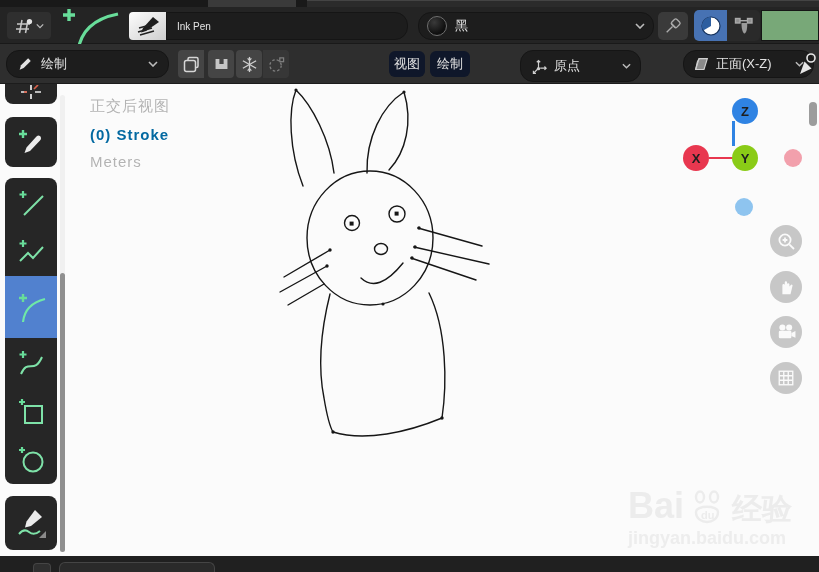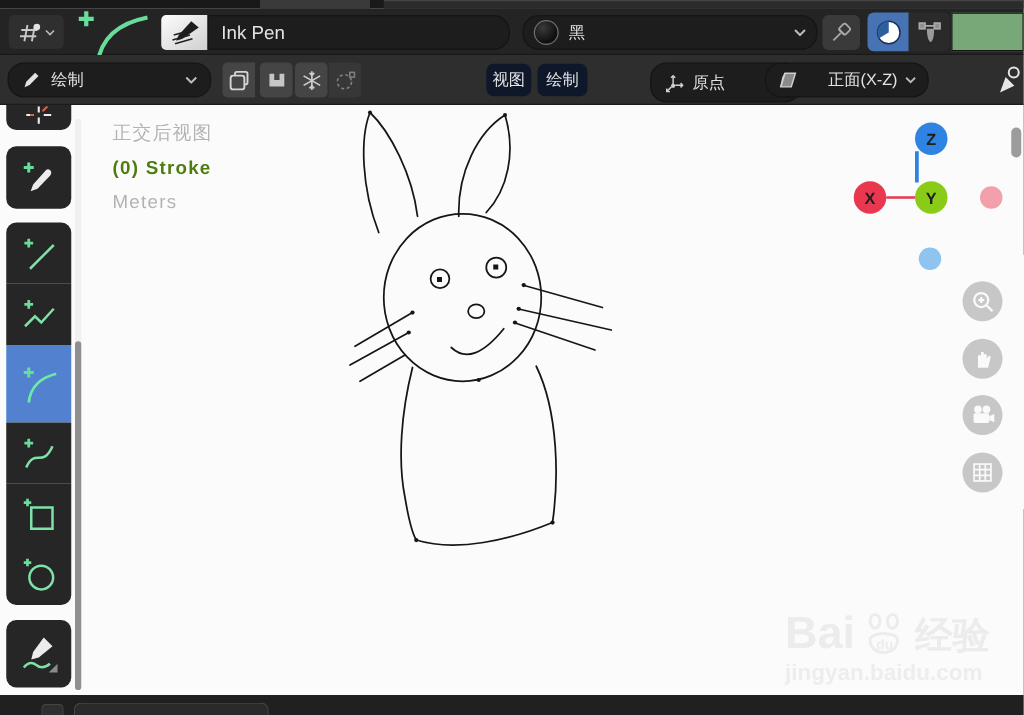--- a/index.html
+++ b/index.html
@@ -63,21 +63,21 @@
       <path d="M20 46 Q24 16 60 9" stroke="#68dd9a" stroke-width="3.2" fill="none"></path>
     </svg>
 
     <div class="abs" style="left:129px;top:5px;width:37px;height:28px;border-radius:4px 0 0 4px;background:linear-gradient(145deg,#fdfdfd,#cfcfcf);display:flex;align-items:center;justify-content:center;">
       <svg width="26" height="22" viewBox="0 0 26 22">
         <path d="M18 2 L24 7 L11 16 L6 17.5 L8 13 Z" fill="#1d1d1d"></path>
         <path d="M4 13 L15 10 M3 17 L17 13 M5 20 L19 16" stroke="#222" stroke-width="1.4" fill="none"></path>
       </svg>
     </div>
     <div class="abs ddark rowflex" style="left:166px;top:5px;width:242px;height:28px;border-radius:0 13px 13px 0;padding-left:10px;">
-      <span class="lbl" style="font-size:15px;">Ink Pen</span>
+      <span class="lbl" style="font-size:10px;">Ink Pen</span>
     </div>
 
     <div class="abs ddark rowflex" style="left:418px;top:5px;width:236px;height:28px;border-radius:13px;padding:0 8px;gap:8px;">
       <span style="width:20px;height:20px;border-radius:50%;background:radial-gradient(circle at 35% 30%,#3a3a3a,#101010 65%);border:1.5px solid #6f6f6f;box-sizing:border-box;display:inline-block;"></span>
       <span class="lbl" style="flex:1;">黑</span>
       <svg width="10" height="6" viewBox="0 0 10 6">
         <path d="M1 1 L5 5 L9 1" stroke="#bbb" stroke-width="1.6" fill="none"></path>
       </svg>
     </div>
 
@@ -170,21 +170,21 @@
           <path d="M8.5 13.5 L4 18 M4 15 V18 H7"></path>
         </g>
         <circle cx="10" cy="12.5" r="2" fill="#cfcfcf"></circle>
       </svg>
       <span class="lbl" style="flex:1;">原点</span>
       <svg width="9" height="6" viewBox="0 0 10 6">
         <path d="M1 1 L5 5 L9 1" stroke="#bbb" stroke-width="1.6" fill="none"></path>
       </svg>
     </div>
 
-    <div class="abs ddark rowflex" style="left:612px;top:6px;width:131px;height:28px;border-radius:13px;padding:0 9px;gap:6px;text-align:right;">
+    <div class="abs ddark rowflex" style="left:683px;top:6px;width:131px;height:28px;border-radius:13px;padding:0 9px;gap:6px;">
       <svg width="17" height="15" viewBox="0 0 20 18">
         <g stroke="#cfcfcf" stroke-width="1.4" fill="none">
           <path d="M7 2 L17 2 L13 15 L3 15 Z" fill="#8a8a8a"></path>
           <path d="M7 2 L5 6 L3 15"></path>
         </g>
       </svg>
       <span class="lbl" style="flex:1;">正面(X-Z)</span>
       <svg width="9" height="6" viewBox="0 0 10 6">
         <path d="M1 1 L5 5 L9 1" stroke="#bbb" stroke-width="1.6" fill="none"></path>
       </svg>
@@ -236,21 +236,21 @@
             <circle cx="330" cy="250" r="1.7"></circle>
           <circle cx="327" cy="266" r="1.7"></circle>
             <circle cx="383" cy="304" r="1.6"></circle>
           <circle cx="333" cy="432" r="1.7"></circle>
             <circle cx="442" cy="418" r="1.7"></circle>
         </g>
       </g>
     </svg>
 
     <div class="abs ovl" style="top:13px;">正交后视图</div>
-    <div class="abs ovl" style="top:42px;color:#4d7c0f;font-weight:bold;">(0) Stroke</div>
+    <div class="abs ovl" style="top:42px;color:#0369a1;font-weight:bold;">(0) Stroke</div>
     <div class="abs ovl" style="top:69px;">Meters</div>
 
     <div class="abs" style="left:732px;top:37px;width:2.5px;height:25px;background:#2f83e3;"></div>
     <div class="abs" style="left:709px;top:72.5px;width:24px;height:2.5px;background:#e8374f;"></div>
     <div class="abs navball" style="left:732px;top:14px;width:26px;height:26px;background:#2f83e3;">
         <span>Z</span>
       </div>
     <div class="abs navball" style="left:683px;top:61px;width:26px;height:26px;background:#e8374f;">
         <span>X</span>
       </div>

